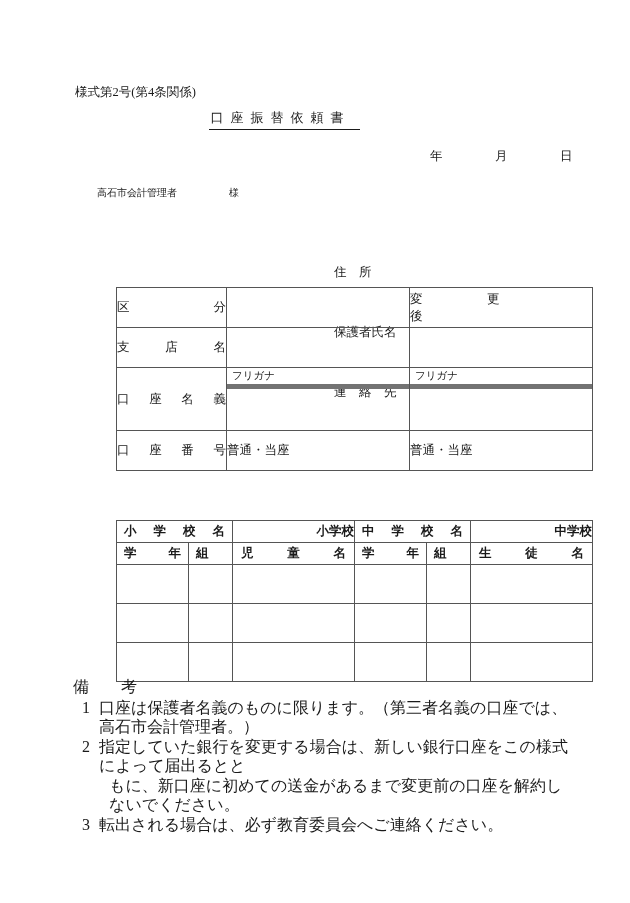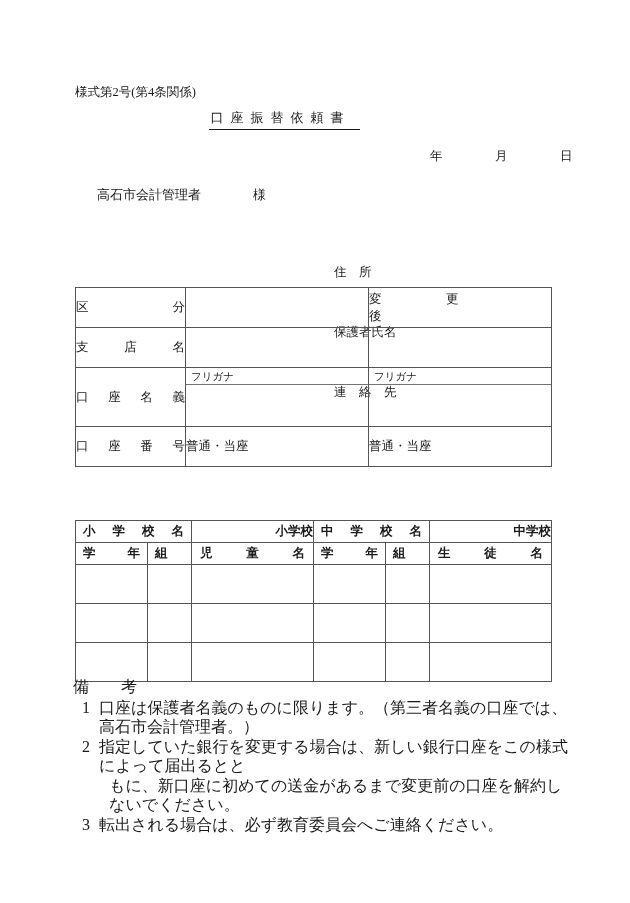--- a/index.html
+++ b/index.html
@@ -51,21 +51,21 @@
     left: 430px;
     top: 136px;
     font-size: 12.5px;
     letter-spacing: 20px;
     white-space: nowrap;
   }
   .addressee {
     position: absolute;
     left: 97px;
     top: 174px;
-    font-size: 13px;
+    font-size: 10px;
     white-space: nowrap;
   }
   .addressee .hon {
     display: inline-block;
     margin-left: 52px;
   }
 
   
   .applicant {
     position: absolute;
@@ -75,20 +75,21 @@
     line-height: 20px;
   }
   .applicant div { white-space: nowrap; margin-top: 40px; }
 
   
   table.grid {
     position: absolute;
     border-collapse: collapse;
     table-layout: fixed;
     font-size: 12.5px;
+    margin-left: 41px;
   }
   table.grid td {
     border: 1px solid #555555;
     padding: 0;
     vertical-align: middle;
   }
 
   
   #bank-table {
     left: 75px;
@@ -113,24 +114,24 @@
     padding-left: 26px;
   }
   .nominee-cell {
     padding: 0 !important;
     height: 58px !important;
     vertical-align: top;
   }
   .furi {
     height: 16px;
     line-height: 16px;
-    border-bottom: 1px solid #737373;
+    border-bottom: 5px solid #737373;
     font-size: 10.5px;
     padding-left: 5px;
-    font-family: Liberation Sans, sans-serif;
+    font-family: Liberation Mono, monospace;
     white-space: nowrap;
   }
   .furi-blank { height: 41px; }
 
   
   #school-table {
     left: 75px;
     top: 508px;
     width: 476px;
     font-weight: bold;

